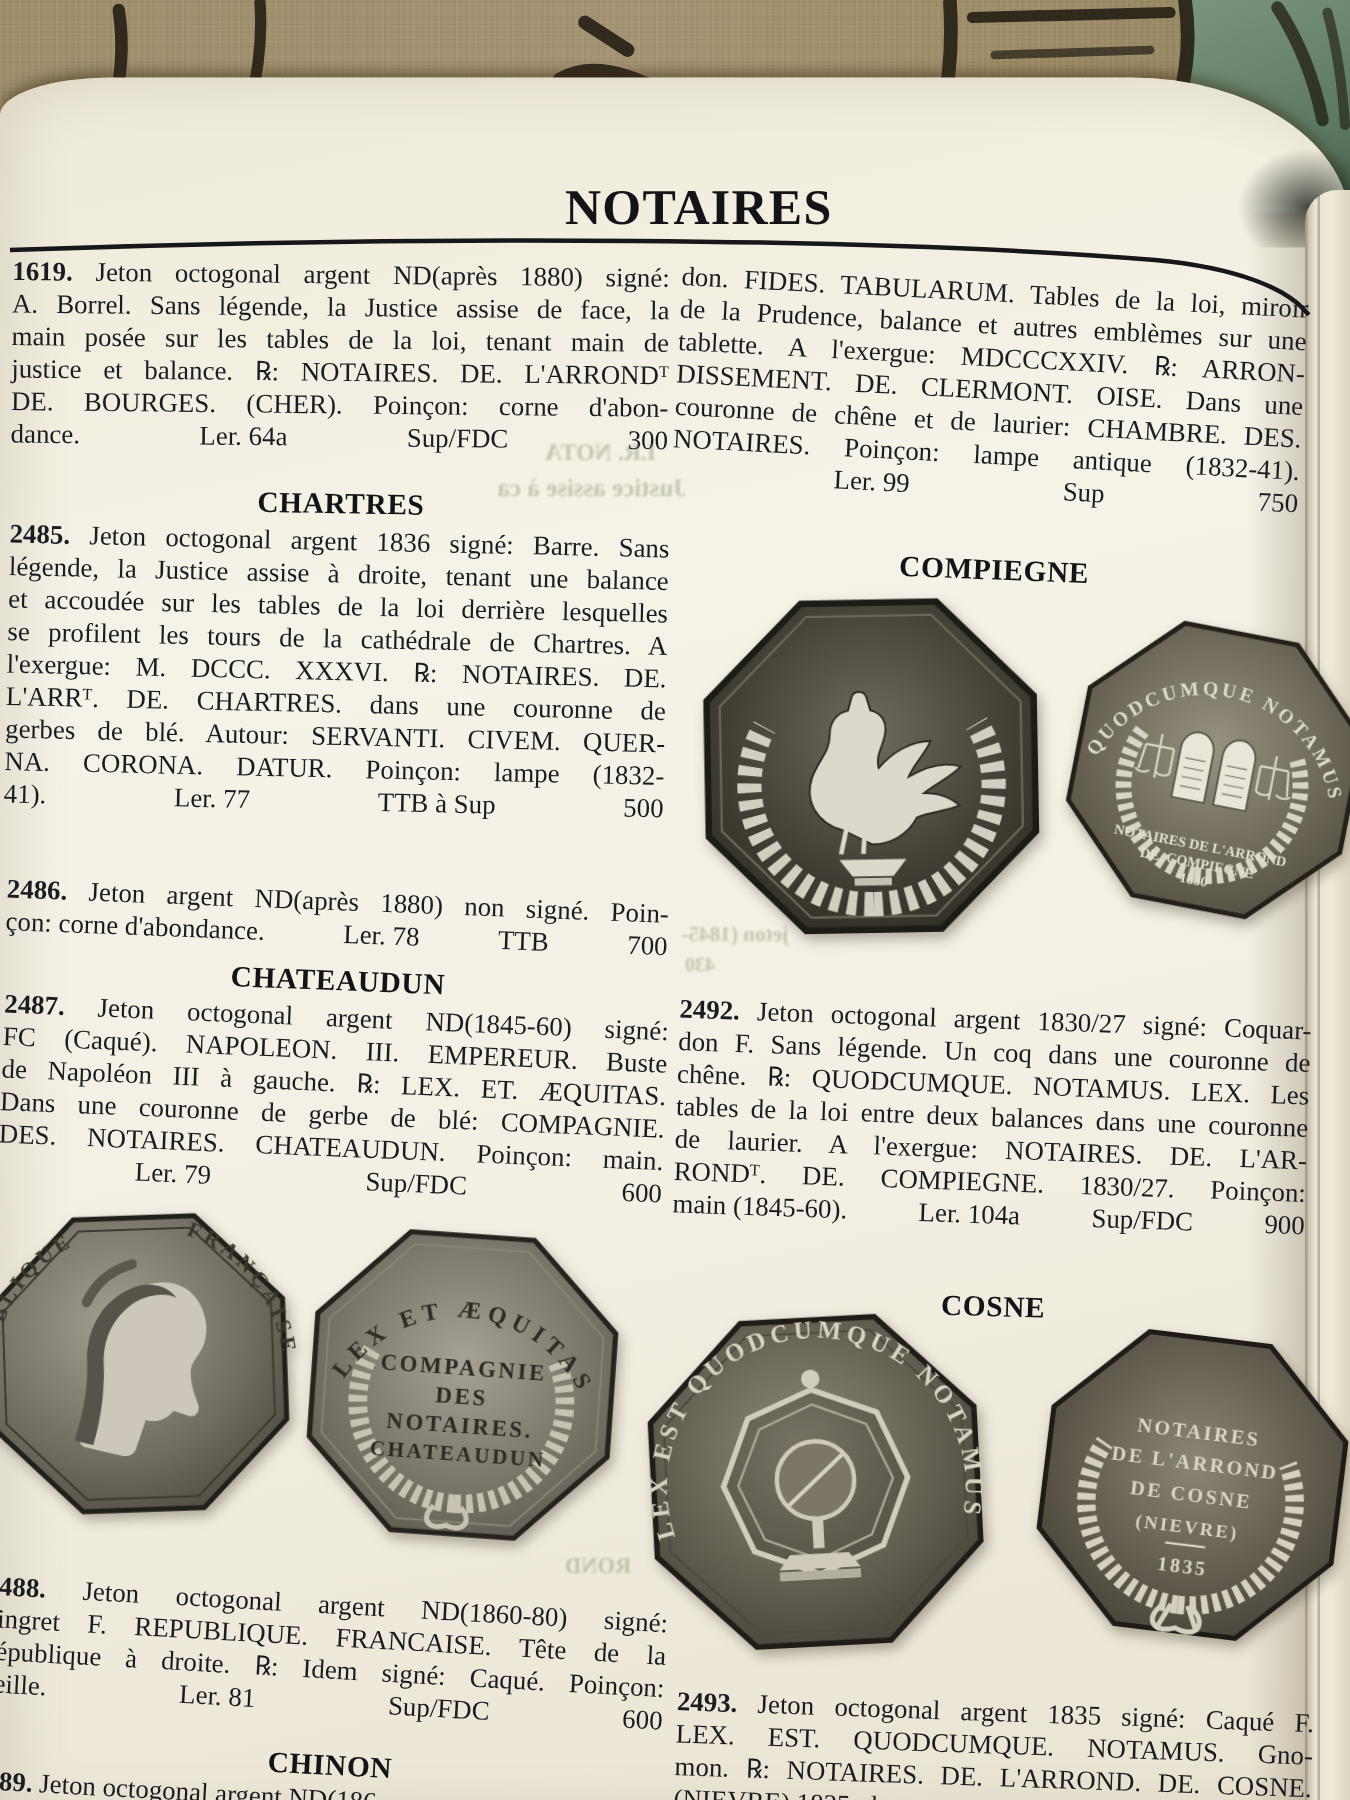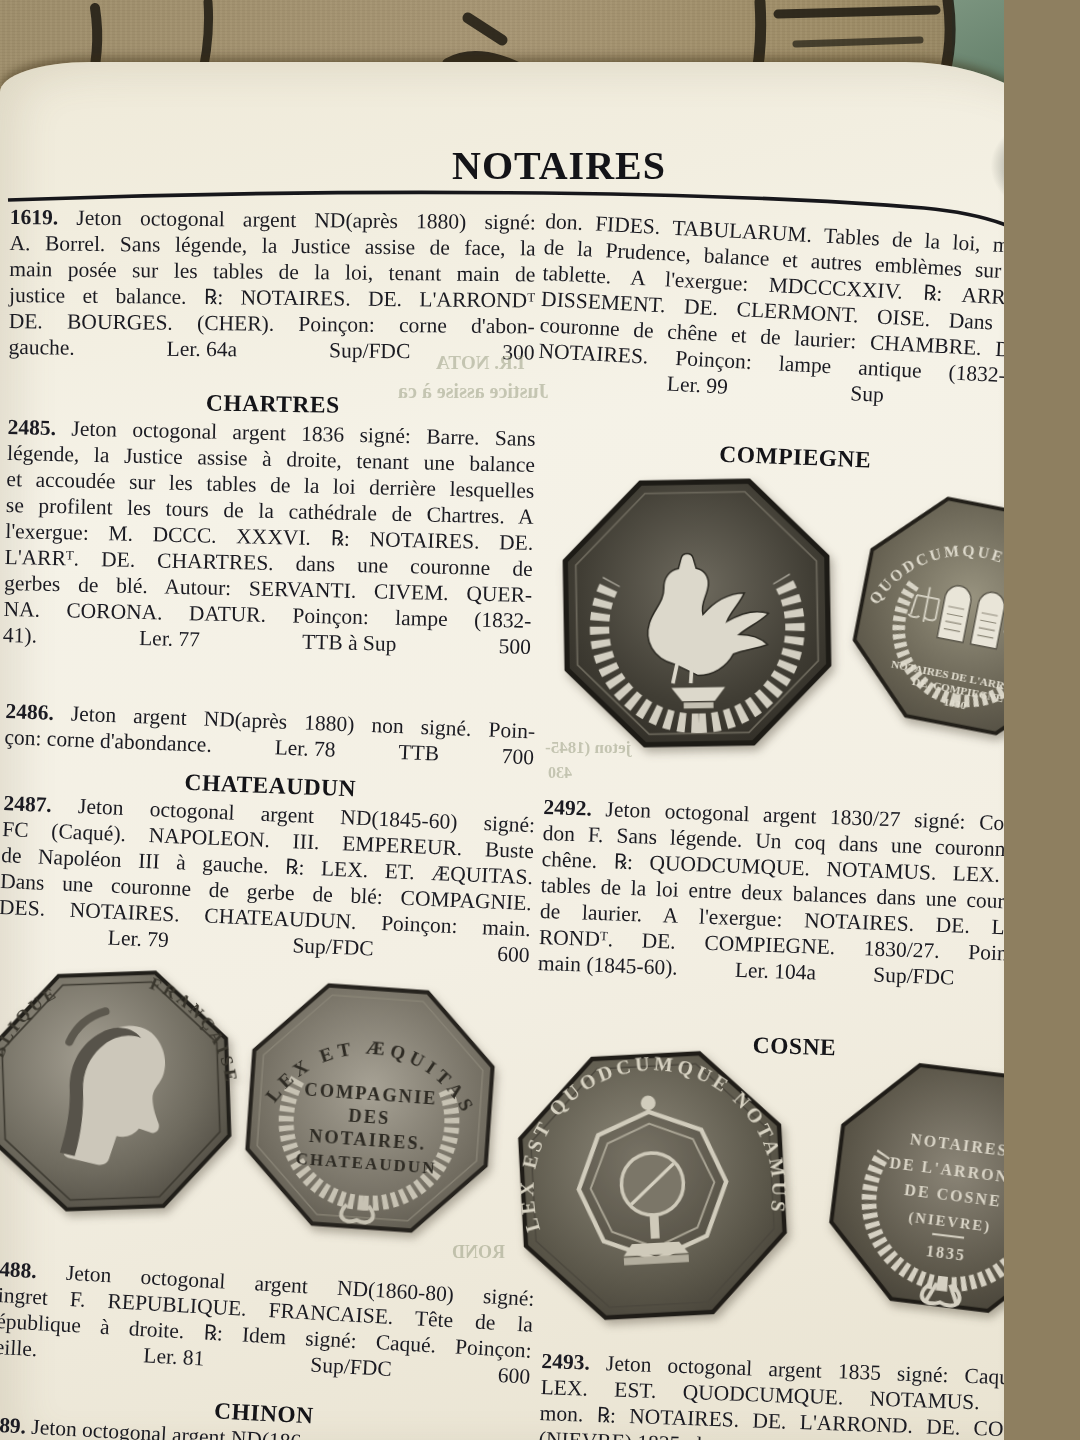--- a/index.html
+++ b/index.html
@@ -1,16 +1,16 @@
 <!DOCTYPE html>
 <html><head>
 <meta charset="utf-8">
 <style>
   html,body{margin:0;padding:0;background:#8e7f60;}
-  #scene{position:relative;width:1004px;height:1440px;overflow:hidden;
+  #scene{position:relative;width:1080px;height:1440px;overflow:hidden;
          font-family:"Liberation Serif","DejaVu Serif",serif;}
   
   .backdrop{position:absolute;left:0;top:0;width:1080px;height:320px;
     background:linear-gradient(100deg,#9d8d6b 0%,#a59473 45%,#9c8b66 75%,#8f8060 100%);}
   .backdrop:after{content:"";position:absolute;inset:0;
     background:repeating-linear-gradient(0deg,rgba(60,45,20,.05) 0 1px,transparent 1px 3px),
                repeating-linear-gradient(90deg,rgba(255,240,200,.05) 0 2px,transparent 2px 5px);}
   .fabric{position:absolute;left:952px;top:0;width:128px;height:300px;
     background:linear-gradient(155deg,#7b947f 0%,#5d7a64 40%,#3f5a47 75%,#2c4134 100%);}
   .corner-shadow{position:absolute;left:990px;top:118px;width:95px;height:80px;
@@ -76,21 +76,21 @@
     <path d="M2,16 C330,4 700,6 918,24 C982,30 1024,46 1041,68" stroke="#17171b" stroke-width="3.6" fill="none"></path>
   </svg>
 
   <div class="entry" style="left:10px;top:204px;width:526px;transform:rotate(.6deg);">
     <div class="line j"><b class="num">1619.</b><span> Jeton octogonal argent ND(après 1880) signé:</span></div>
     <div class="line j">A. Borrel. Sans légende, la Justice assise de face, la</div>
     <div class="line j">main posée sur les tables de la loi, tenant main de</div>
     <div class="line j">justice et balance. ℞: NOTAIRES. DE. L'ARRONDᵀ</div>
     <div class="line j">DE. BOURGES. (CHER). Poinçon: corne d'abon-</div>
     <div class="refrow">
-      <span>gauche.</span>
+      <span>dance.</span>
       <span>Ler. 64a</span>
       <span>Sup/FDC</span>
       <span>300</span>
     </div>
   </div>
 
   <div class="head" style="left:10px;top:386px;width:526px;transform:rotate(1deg);">CHARTRES</div>
 
   <div class="entry" style="left:8px;top:414px;width:528px;transform:rotate(1.3deg);">
     <div class="line j"><b class="num">2485.</b><span> Jeton octogonal argent 1836 signé: Barre. Sans</span></div>

